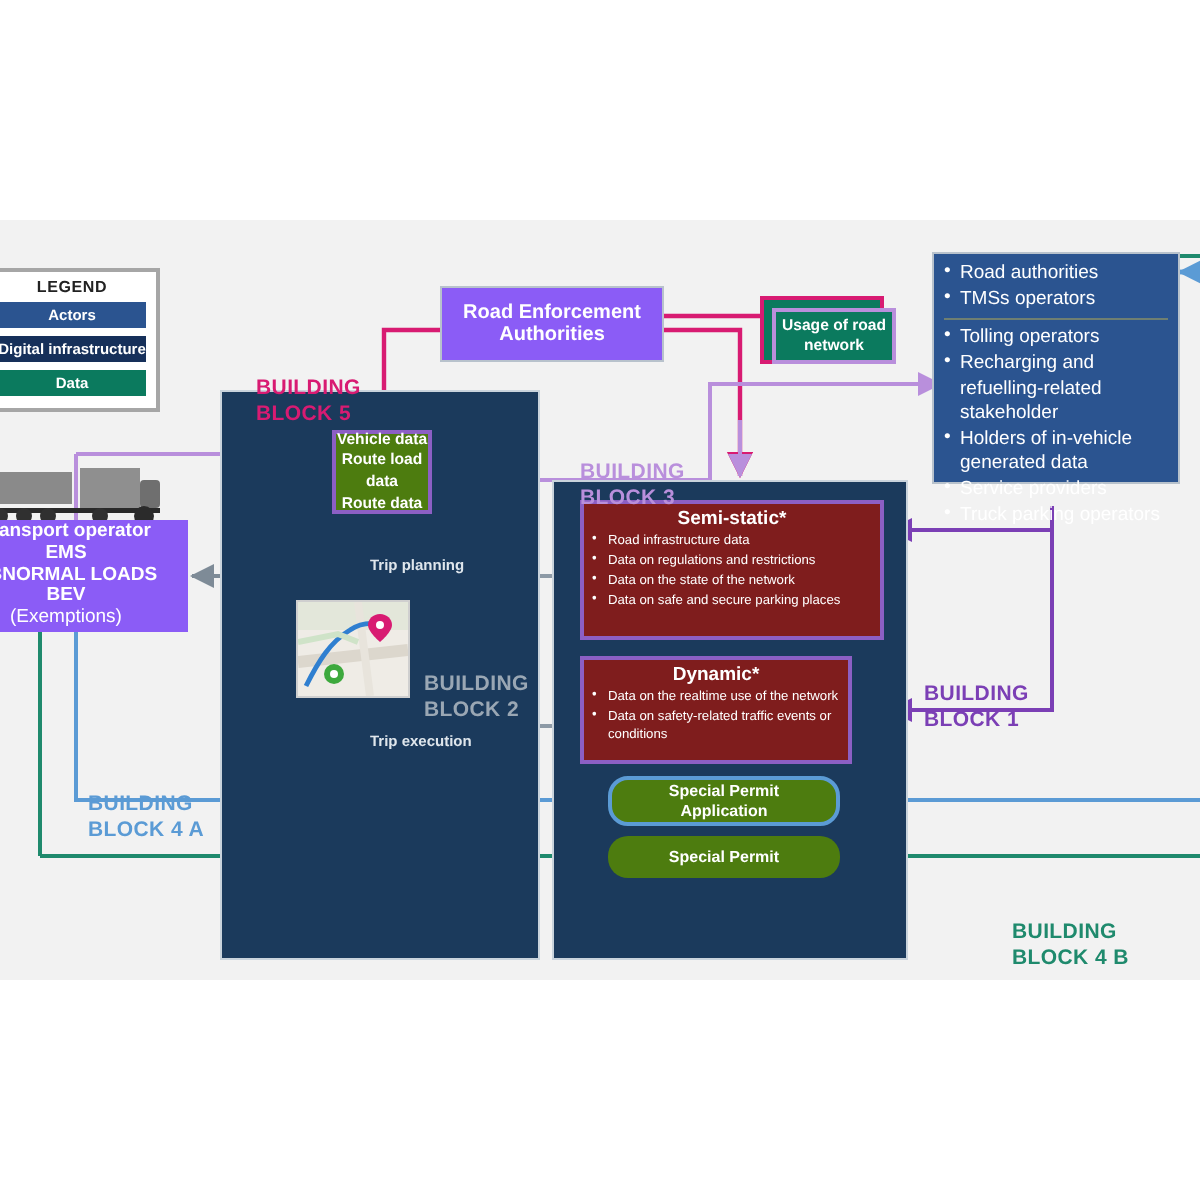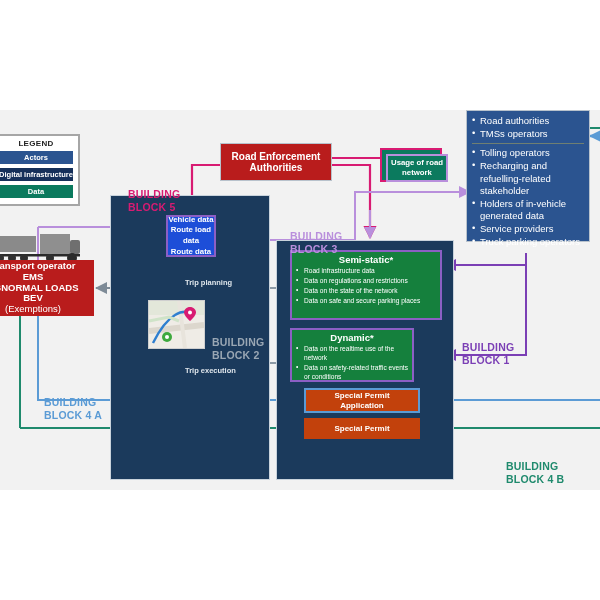--- a/index.html
+++ b/index.html
@@ -12,21 +12,21 @@
 
   
   #canvas{
     position:absolute;left:0;top:110px;width:600px;height:380px;
     background:#f2f2f2;overflow:hidden;
   }
 
   
   .box{position:absolute;box-sizing:border-box;}
   .navy-panel{background:#1b3a5c;border:1px solid #c9d3dc;}
-  .actor-box{background:#b91c1c;color:#fff;display:flex;align-items:center;
+  .actor-box{background:#8b5cf6;color:#fff;display:flex;align-items:center;
     justify-content:center;text-align:center;font-weight:bold;line-height:1.15;}
 
   
   #legend{position:absolute;left:-8px;top:24px;width:88px;height:72px;
     background:#ffffff;border:2px solid #a6a6a6;box-sizing:border-box;
     padding:3px 4px 4px 4px;}
   #legend .lg-title{font-size:8px;font-weight:bold;color:#222;text-align:center;
     letter-spacing:.3px;margin-bottom:2px;}
   #legend .sw{height:13px;margin:2px 0;display:flex;align-items:center;
     justify-content:center;color:#fff;font-size:7.5px;font-weight:bold;
@@ -54,29 +54,29 @@
     line-height:1.2;}
 
   ul.bul{margin:0;padding:0;list-style:none;}
   ul.bul li{position:relative;padding-left:8px;margin:0 0 1px 0;}
   ul.bul li:before{content:"•";position:absolute;left:0;top:-1px;}
 
   #actors-right{background:#2b5490;border:1px solid #b8c2cc;color:#fff;
     font-size:9.5px;line-height:1.28;padding:4px 5px;}
   #actors-right .div{height:1px;background:#6f7f72;margin:3px 0 3px 0;}
 
-  .data-green{background:#15803d;border:2px solid #8c5fc4;color:#fff;}
+  .data-green{background:#7f1d1d;border:2px solid #8c5fc4;color:#fff;}
   .data-green .hd{text-align:center;font-weight:bold;font-size:9.5px;
     margin:2px 0 2px 0;}
   .data-green ul.bul{font-size:6.6px;line-height:1.35;padding:0 4px 0 4px;}
 
   .sp-box{display:flex;align-items:center;justify-content:center;text-align:center;
-    color:#fff;font-weight:bold;font-size:8px;line-height:1.2;background:#c2410c;}
-
-  .vd-box{background:#1d4ed8;border:2px solid #8c5fc4;color:#fff;font-weight:bold;
+    color:#fff;font-weight:bold;font-size:8px;line-height:1.2;background:#4d7c0f;border-radius:10px;}
+
+  .vd-box{background:#4d7c0f;border:2px solid #8c5fc4;color:#fff;font-weight:bold;
     font-size:7.8px;line-height:1.35;display:flex;align-items:center;
     justify-content:center;text-align:center;}
 
   .usage-shadow{background:#0b7a5e;border:2px solid #d81b72;}
   .usage-box{background:#0b7a5e;border:2px solid #b98fdc;color:#fff;font-weight:bold;
     font-size:7.8px;line-height:1.3;display:flex;align-items:center;
     justify-content:center;text-align:center;}
 
   #map{position:absolute;border:1px solid #cfcfcf;overflow:hidden;background:#eceae4;}
 </style>
@@ -193,21 +193,21 @@
 network</div>
 
     <div class="box vd-box" style="left:166px;top:105px;width:50px;height:42px;">
       <div>
         <div>Vehicle data</div>
         <div>Route load data</div>
         <div>Route data</div>
       </div>
     </div>
 
-    <div class="box" id="actors-right" style="left:466px;top:0;width:124px;height:132px;">
+    <div class="box" id="actors-right" style="left:466px;top:16px;width:124px;height:116px;">
       <ul class="bul">
         <li>Road authorities</li>
         <li>TMSs operators</li>
       </ul>
       <div class="div"></div>
       <ul class="bul">
         <li>Tolling operators</li>
         <li>Recharging and refuelling-related stakeholder</li>
         <li>Holders of in-vehicle generated data</li>
         <li>Service providers</li>
@@ -218,21 +218,21 @@
     <div class="box data-green" style="left:290px;top:140px;width:152px;height:70px;">
       <div class="hd">Semi-static*</div>
       <ul class="bul">
         <li>Road infrastructure data</li>
         <li>Data on regulations and restrictions</li>
         <li>Data on the state of the network</li>
         <li>Data on safe and secure parking places</li>
       </ul>
     </div>
 
-    <div class="box data-green" style="left:290px;top:218px;width:124px;height:54px;">
+    <div class="box data-green" style="left:290px;top:218px;width:136px;height:54px;">
       <div class="hd">Dynamic*</div>
       <ul class="bul">
         <li>Data on the realtime use of the network</li>
         <li>Data on safety-related traffic events or conditions</li>
       </ul>
     </div>
 
     <div class="box sp-box" style="left:304px;top:278px;width:116px;height:25px;border:2px solid #5b9bd5;white-space:pre-line;">Special Permit
 Application</div>
     <div class="box sp-box" style="left:304px;top:308px;width:116px;height:21px;">Special Permit</div>

